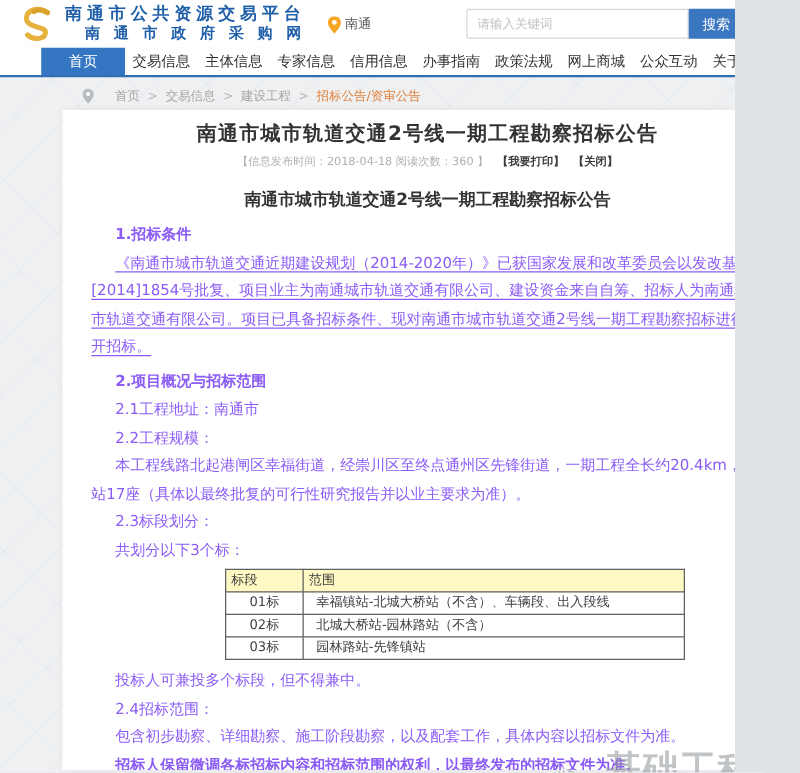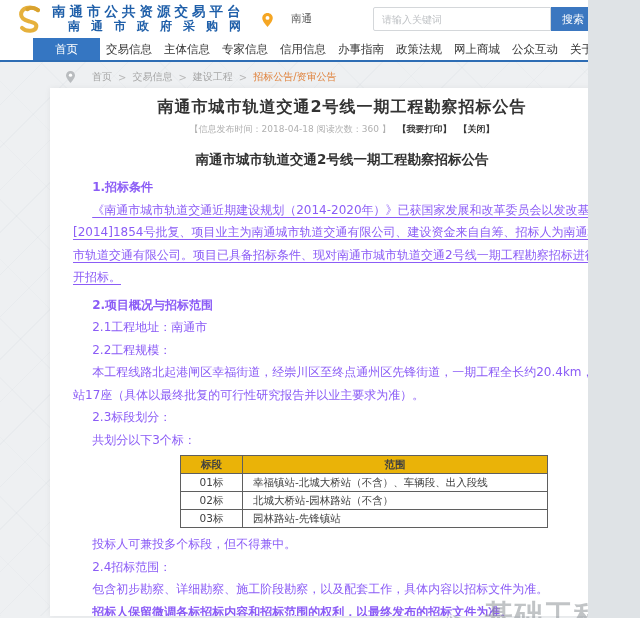--- a/index.html
+++ b/index.html
@@ -14,21 +14,21 @@
     position:relative; width:640px; height:38px; background:#ffffff;
     display:flex; align-items:center;
   }
   .brand { display:flex; align-items:center; padding-left:14px; }
   .logo { width:32px; height:32px; display:inline-block; }
   .brand-text { margin-left:6px; line-height:1.15; white-space:nowrap; }
   .brand-line1 { font-size:13.5px; font-weight:bold; color:#1f5fa9; letter-spacing:4px; }
   .brand-line2 { font-size:12px;  font-weight:bold; color:#1f5fa9; letter-spacing:11px;margin-left:16px; }
   .location { display:flex; align-items:center; margin-left:10px; cursor:pointer; }
   .location .pin { width:11px; height:14px; display:inline-block; }
-  .location .city { font-size:10.5px; color:#555; margin-left:18px; }
+  .location .city { font-size:10.5px; color:#555; margin-left:3px; }
   .searchbox { position:absolute; left:373px; top:7px; display:flex; align-items:center; }
   .search-input {
     width:178px; height:24px; border:1px solid #d4d7da; border-radius:2px 0 0 2px;
     font-size:10px; padding:0 8px; color:#444; outline:none; background:#fff;
     font-family:"DejaVu Sans","Liberation Sans",sans-serif;
   }
   .search-input::placeholder { color:#c0c3c6; }
   .btn { height:24px; border:none; color:#fff; font-size:11px; cursor:pointer;
          font-family:"DejaVu Sans","Liberation Sans",sans-serif; white-space:nowrap; }
   .btn-search { width:44px; background:#3b77c0; border-radius:0 2px 2px 0; }
@@ -75,21 +75,21 @@
   .p-heading { font-weight:bold; margin-top:5px; }
   .p-underline { text-decoration:underline; text-underline-offset:3px; }
   .p-bold { font-weight:bold; }
   .mt { margin-top:7px; }
   
   .bid-table {
     border-collapse:collapse; margin:4px 0 5px 107px; width:368px;
     font-size:10.5px; color:#404040;
   }
   .bid-table th, .bid-table td { border:1px solid #5f5f5f; padding:2px 4px; height:17.5px; line-height:13px; }
-  .bid-table th { font-weight:bold; text-align:center; background:#eab308; }
+  .bid-table th { font-weight:normal; text-align:left; background:#fef9c3; }
   .bid-table td.c1 { width:62px; text-align:center; }
   .bid-table td.c2 { text-align:left; padding-left:10px; }
   
   .watermark { position:absolute; left:428px; top:538px; width:212px; pointer-events:none; opacity:0.55; }
   .gem { position:absolute; left:0; top:6px; width:52px; height:52px; transform:rotate(-12deg); }
   .wm-text { position:absolute; left:56px; top:0; width:156px; text-align:left; }
   .wm-site { font-size:29px; font-weight:bold; color:#8f9499; letter-spacing:1px; line-height:30px; white-space:nowrap; }
 </style>
 </head>
 <body>

